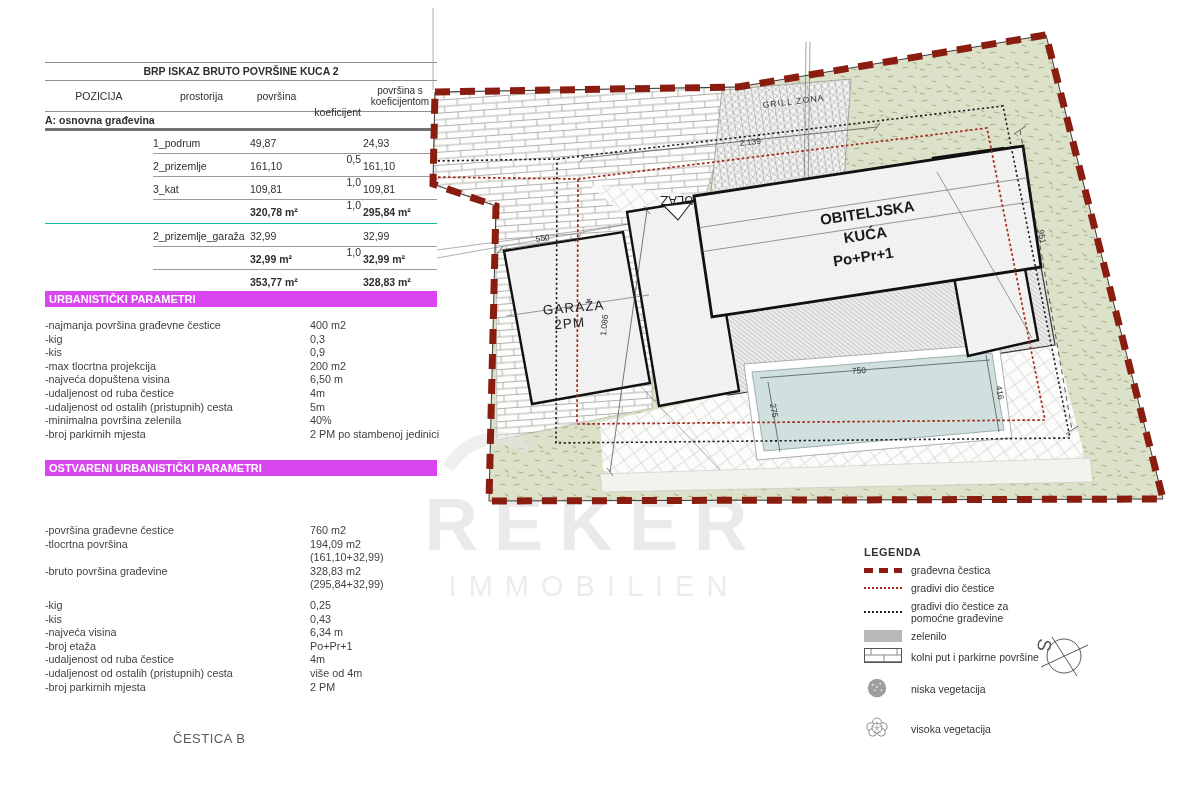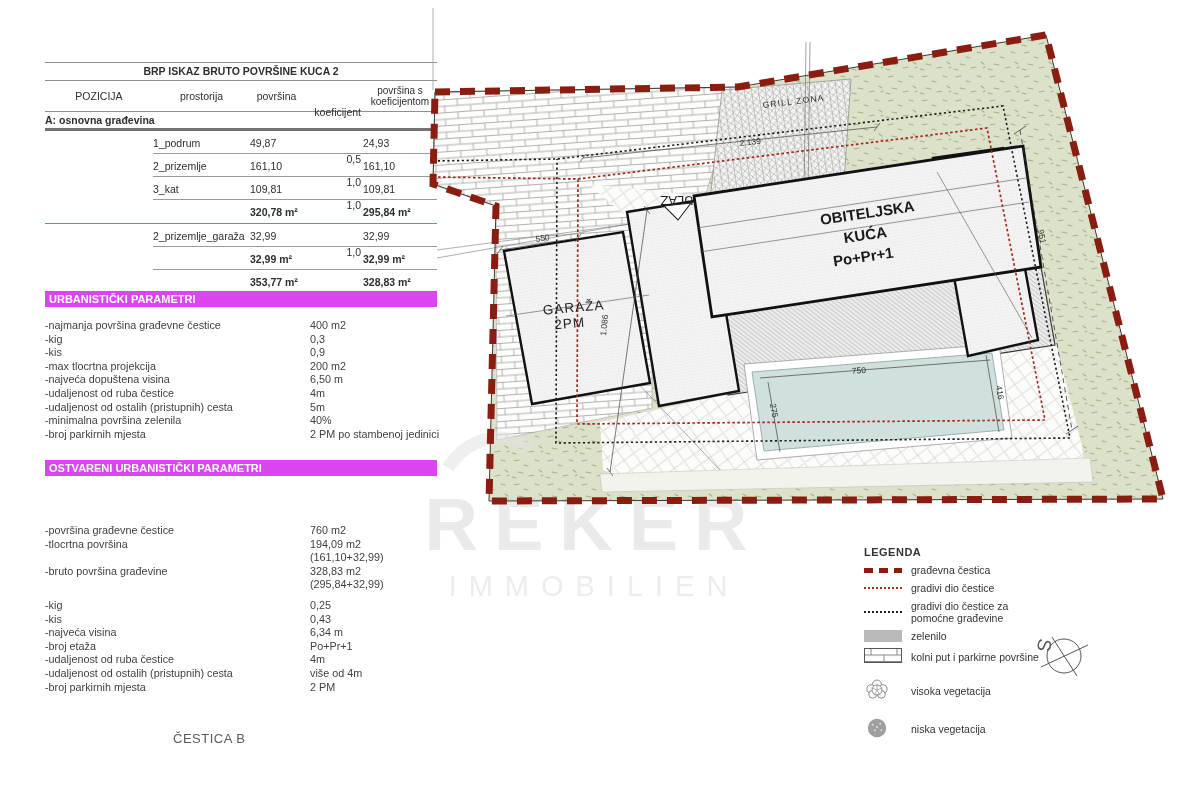--- a/index.html
+++ b/index.html
@@ -350,46 +350,46 @@
     <div>zelenilo</div>
   </div>
   <div class="lg-row">
     <div class="lg-sw">
       <svg width="38" height="15">
           <rect x="0.5" y="0.5" width="37" height="14" fill="url(#pBrickL)" stroke="#555" stroke-width="1"></rect>
         </svg>
     </div>
     <div>kolni put i parkirne površine</div>
   </div>
+  <div class="lg-row" style="margin-top:10px;">
+    <div class="lg-sw">
+      <svg width="26" height="26" viewBox="0 0 24 24">
+        <circle cx="12" cy="12" r="8.5" fill="#9e9e9e"></circle>
+        <g fill="#fff" opacity="0.7">
+          <circle cx="8" cy="9" r="0.9"></circle>
+            <circle cx="15" cy="8" r="0.9"></circle>
+            <circle cx="10" cy="14" r="0.9"></circle>
+          <circle cx="16" cy="14" r="0.9"></circle>
+            <circle cx="12" cy="11" r="0.9"></circle>
+        </g>
+      </svg>
+    </div>
+    <div>niska vegetacija</div>
+  </div>
   <div class="lg-row" style="margin-top:12px;">
     <div class="lg-sw">
       <svg width="26" height="26" viewBox="0 0 24 24">
         <g fill="#fff" stroke="#8a8a8a" stroke-width="0.9">
           <circle cx="12" cy="7" r="4.2"></circle>
             <circle cx="6.5" cy="11" r="3.8"></circle>
             <circle cx="17.5" cy="11" r="3.8"></circle>
           <circle cx="8" cy="16" r="3.6"></circle>
             <circle cx="16" cy="16" r="3.6"></circle>
             <circle cx="12" cy="12" r="4.6"></circle>
         </g>
         <path d="M12,12 L12,6 M12,12 L7,10 M12,12 L17,10 M12,12 L9,17 M12,12 L15,17" stroke="#8a8a8a" stroke-width="0.6" fill="none"></path>
       </svg>
     </div>
     <div>visoka vegetacija</div>
   </div>
-  <div class="lg-row" style="margin-top:10px;">
-    <div class="lg-sw">
-      <svg width="26" height="26" viewBox="0 0 24 24">
-        <circle cx="12" cy="12" r="8.5" fill="#9e9e9e"></circle>
-        <g fill="#fff" opacity="0.7">
-          <circle cx="8" cy="9" r="0.9"></circle>
-            <circle cx="15" cy="8" r="0.9"></circle>
-            <circle cx="10" cy="14" r="0.9"></circle>
-          <circle cx="16" cy="14" r="0.9"></circle>
-            <circle cx="12" cy="11" r="0.9"></circle>
-        </g>
-      </svg>
-    </div>
-    <div>niska vegetacija</div>
-  </div>
 </div>
 
 <div id="cestica" class="abs">ČESTICA B</div>
 
 </body></html>

